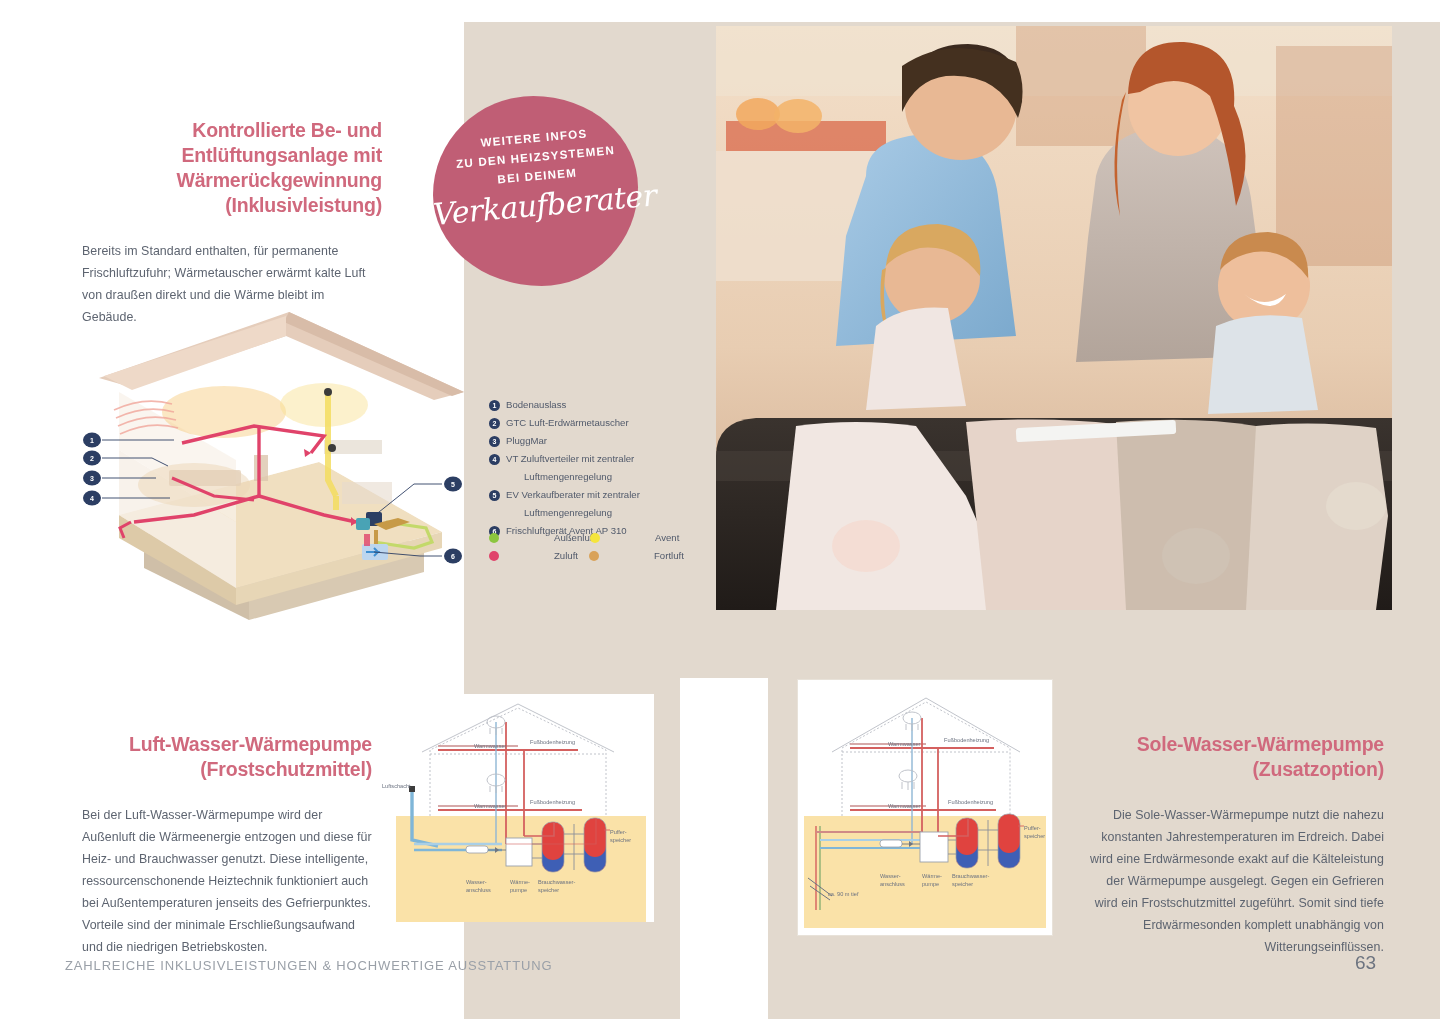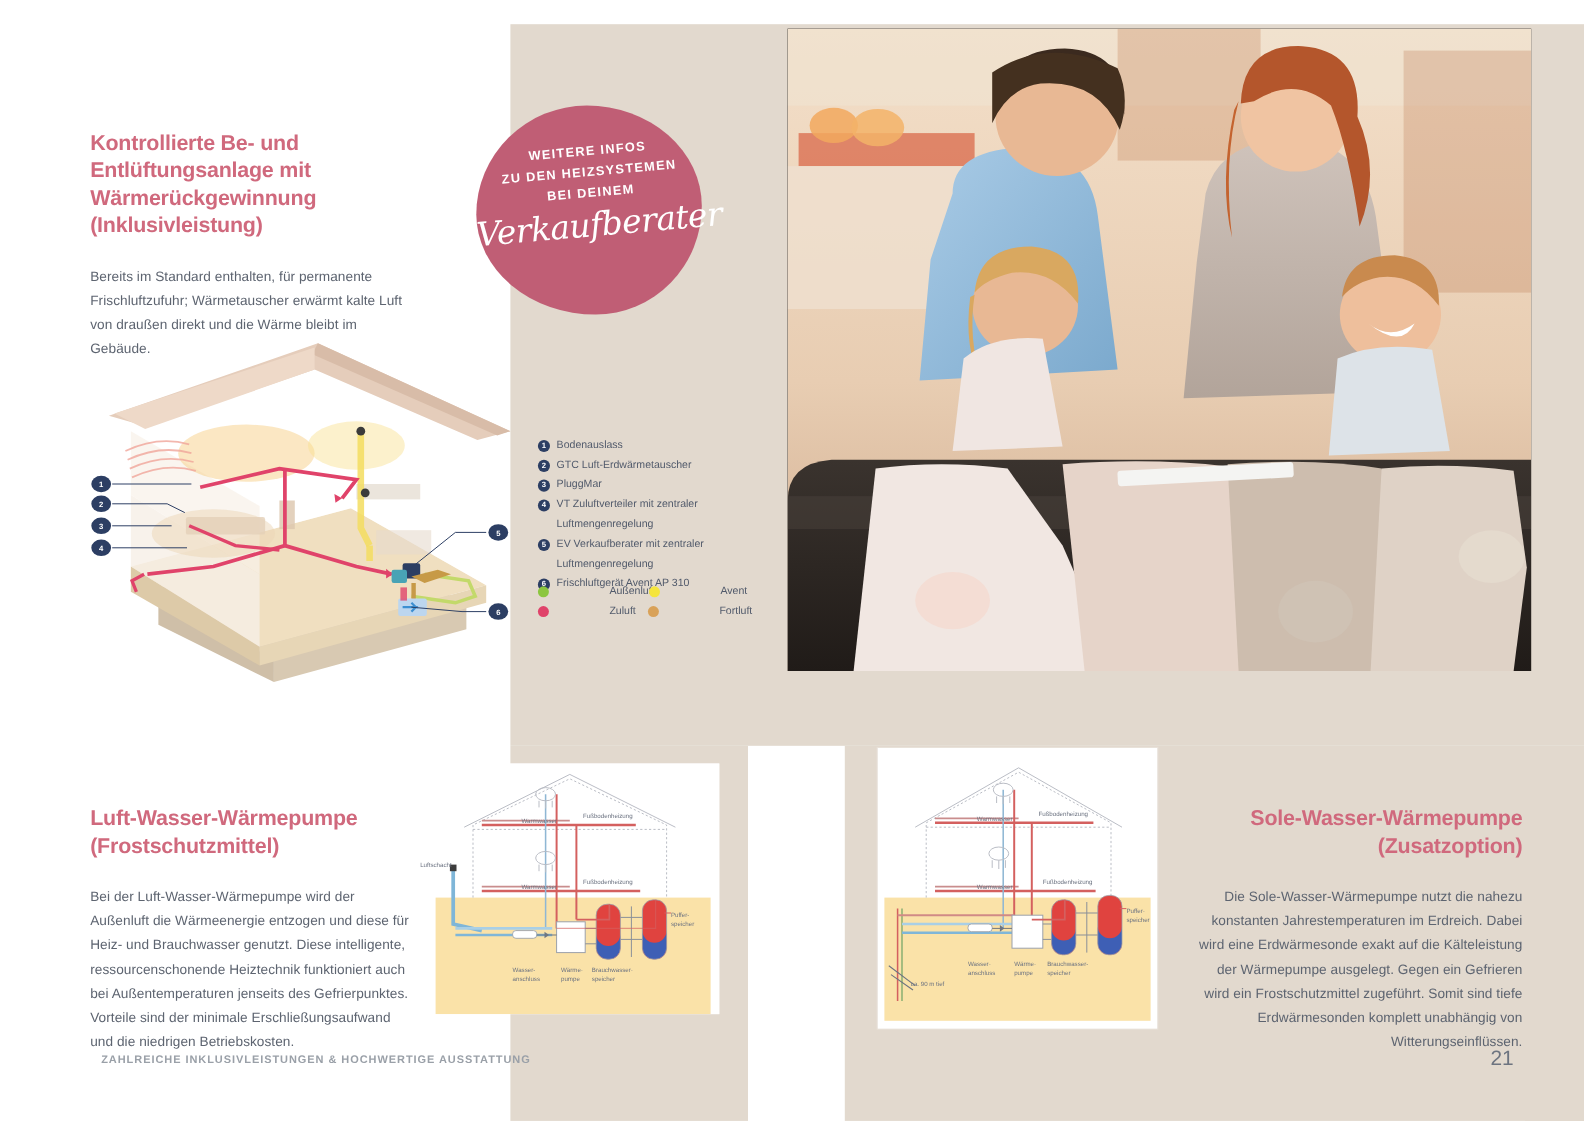--- a/index.html
+++ b/index.html
@@ -29,20 +29,21 @@
   .col-left-top { position: absolute; left: 82px; top: 118px; width: 300px; }
   .col-left-bottom { position: absolute; left: 82px; top: 732px; width: 290px; }
   .col-right-bottom { position: absolute; left: 1090px; top: 732px; width: 294px; text-align: right; }
 
   h2.heading {
     color: #d0697d;
     font-size: 19.5px;
     line-height: 25px;
     font-weight: 700;
     letter-spacing: -0.2px;
+    text-align: right;
   }
   p.body-text {
     color: #5d6470;
     font-size: 12.4px;
     line-height: 22px;
     margin-top: 22px;
     letter-spacing: 0.05px;
   }
   .col-right-bottom p.body-text { color: #5d6470; }
 
@@ -80,21 +81,21 @@
   
   .legend { position: absolute; left: 489px; top: 397px; width: 200px; }
   .legend-row { display: flex; align-items: center; margin-bottom: 2.5px; }
   .legend-num {
     flex: 0 0 auto; width: 11px; height: 11px; border-radius: 50%;
     background: #2c3e63; color: #ffffff;
     font-size: 7px; line-height: 11px; text-align: center;
     margin-top: 2px; margin-right: 6px; font-weight: 700;
   }
   .legend-label { color: #515a6b; font-size: 9.6px; line-height: 15.5px; }
-  .legend-cont { color: #515a6b; font-size: 9.6px; line-height: 15.5px; margin-left: 17px; margin-bottom: 2.5px; }
+  .legend-cont { color: #515a6b; font-size: 9.6px; line-height: 15.5px; margin-left: 35px; margin-bottom: 2.5px; }
 
   .legend-colors { position: absolute; left: 489px; top: 532px; width: 200px; }
   .lc-row { display: flex; margin-bottom: 7px; }
   .lc-item { display: flex; align-items: center; width: 101px; gap: 48px; }
   .lc-dot { width: 10px; height: 10px; border-radius: 50%; margin-right: 7px; flex: 0 0 auto; }
   .lc-text { color: #515a6b; font-size: 9.6px; }
 
   
   .house-diagram { position: absolute; left: 74px; top: 300px; width: 400px; height: 320px; }
   .house-diagram svg { display: block; width: 100%; height: 100%; }
@@ -106,22 +107,22 @@
   }
   .hp-right {
     position: absolute; left: 798px; top: 680px; width: 254px; height: 255px;
     background: #ffffff;
     box-shadow: 0 0 0 1px #e8e2d9;
   }
   .hp-left svg, .hp-right svg { display: block; width: 100%; height: 100%; }
 
   
   .footer-text {
-    position: absolute; left: 92px; top: 958px;
-    color: #9aa0a8; font-size: 10px; letter-spacing: 0.85px; font-weight: bold;
+    position: absolute; left: 65px; top: 958px;
+    color: #9aa0a8; font-size: 13px; letter-spacing: 0.85px;
   }
   .page-num {
     position: absolute; left: 1355px; top: 952px;
     color: #6d7480; font-size: 19px;
   }
 </style>
 </head>
 <body>
 
 <div id="page">
@@ -489,15 +490,15 @@
       <path d="M220 146 L226 146" stroke="#d4605f" stroke-width="0.9"></path>
     </svg>
   </div>
 
   <div class="col-right-bottom">
     <h2 class="heading">Sole-Wasser-Wärmepumpe (Zusatzoption)</h2>
     <p class="body-text">Die Sole-Wasser-Wärmepumpe nutzt die nahezu konstanten Jahrestemperaturen im Erdreich. Dabei wird eine Erdwärmesonde exakt auf die Kälteleistung der Wärmepumpe ausgelegt. Gegen ein Gefrieren wird ein Frostschutzmittel zugeführt. Somit sind tiefe Erdwärmesonden komplett unabhängig von Witterungseinflüssen.</p>
   </div>
 
   <div class="footer-text">ZAHLREICHE INKLUSIVLEISTUNGEN &amp; HOCHWERTIGE AUSSTATTUNG</div>
-  <div class="page-num">21</div>
+  <div class="page-num">63</div>
 
 </div>
 
 </body></html>

